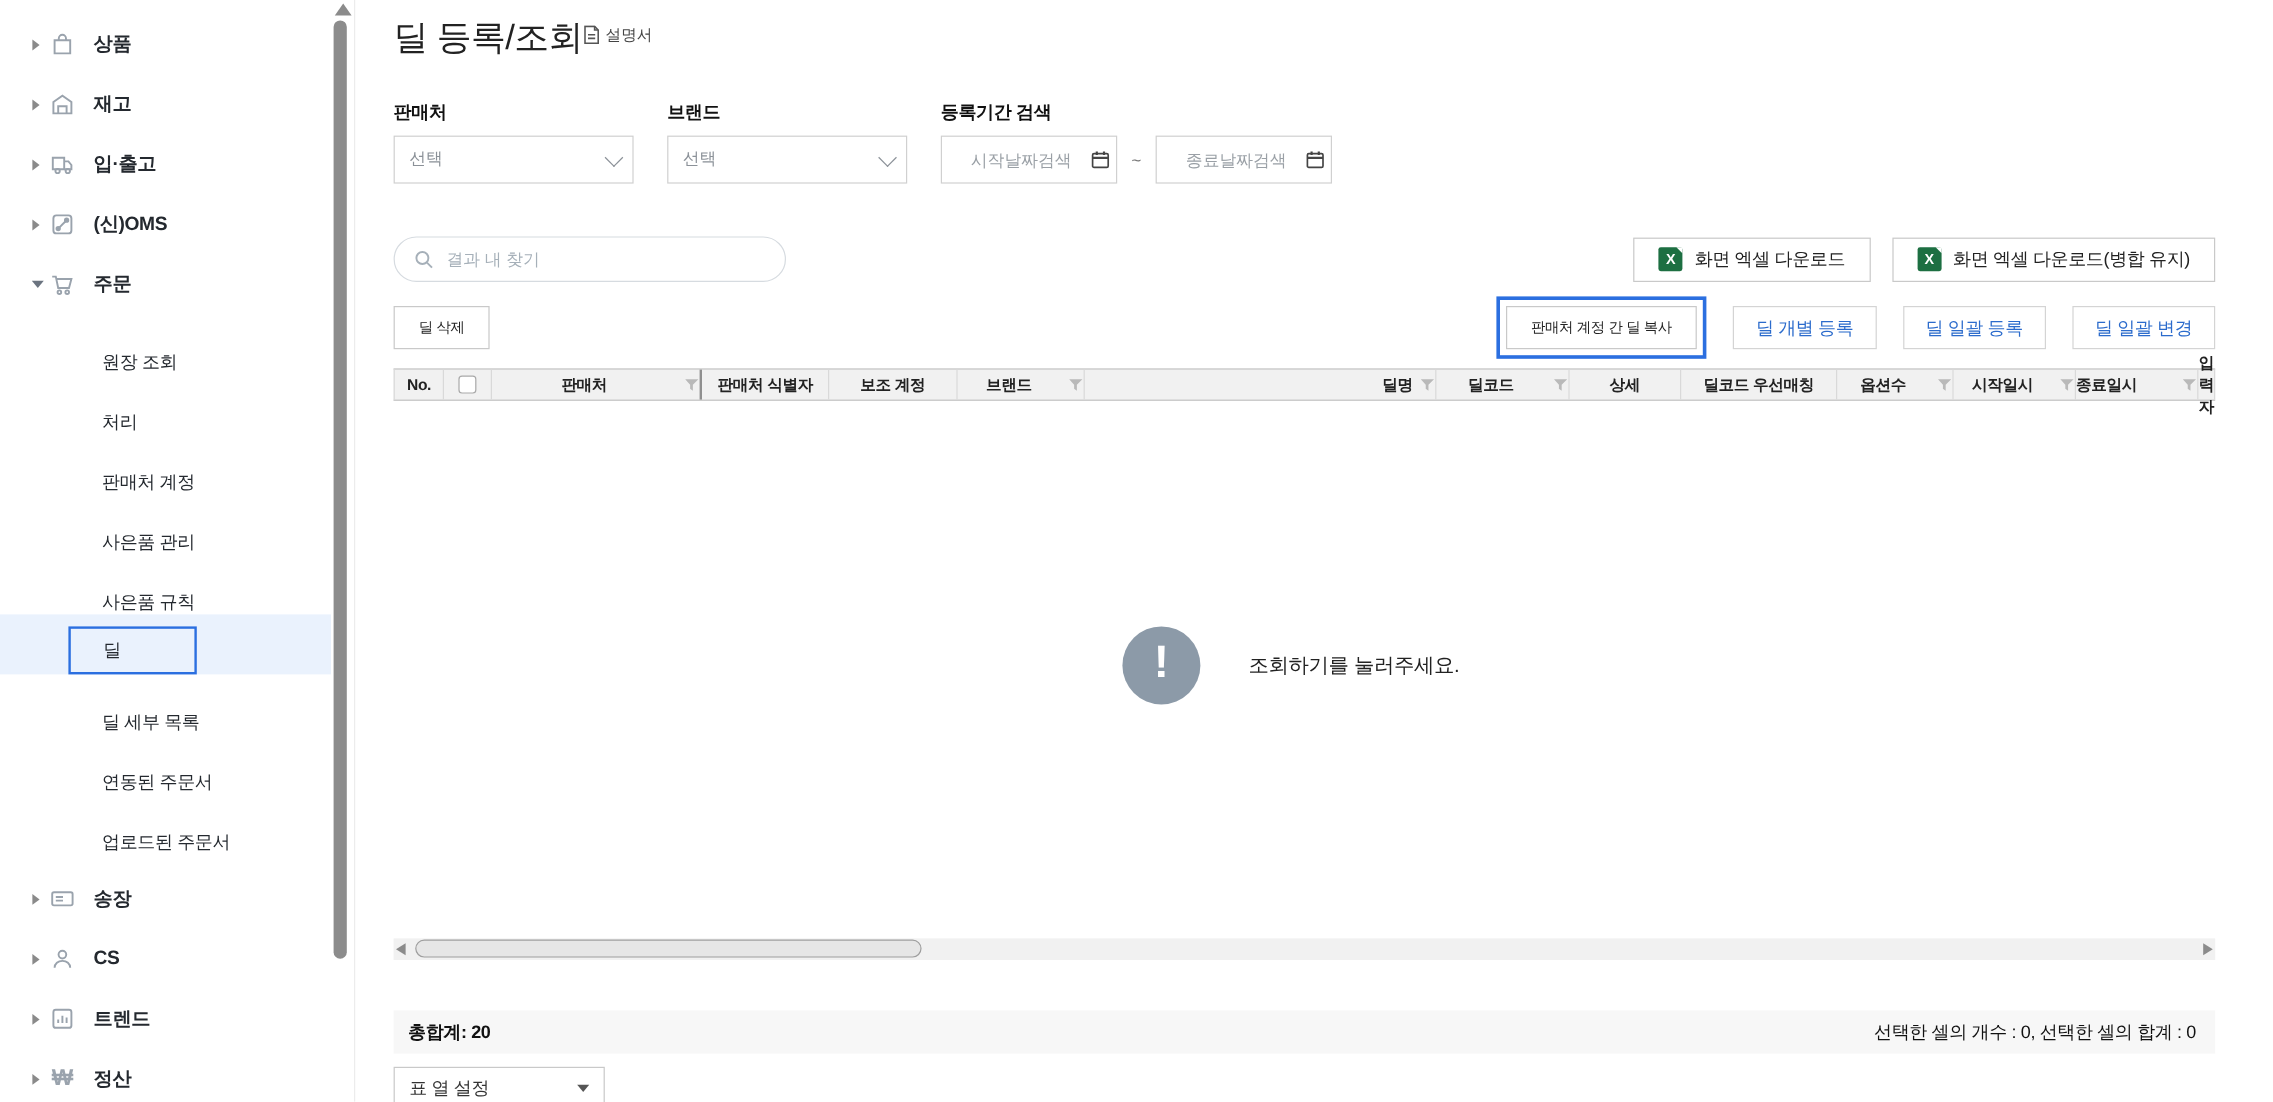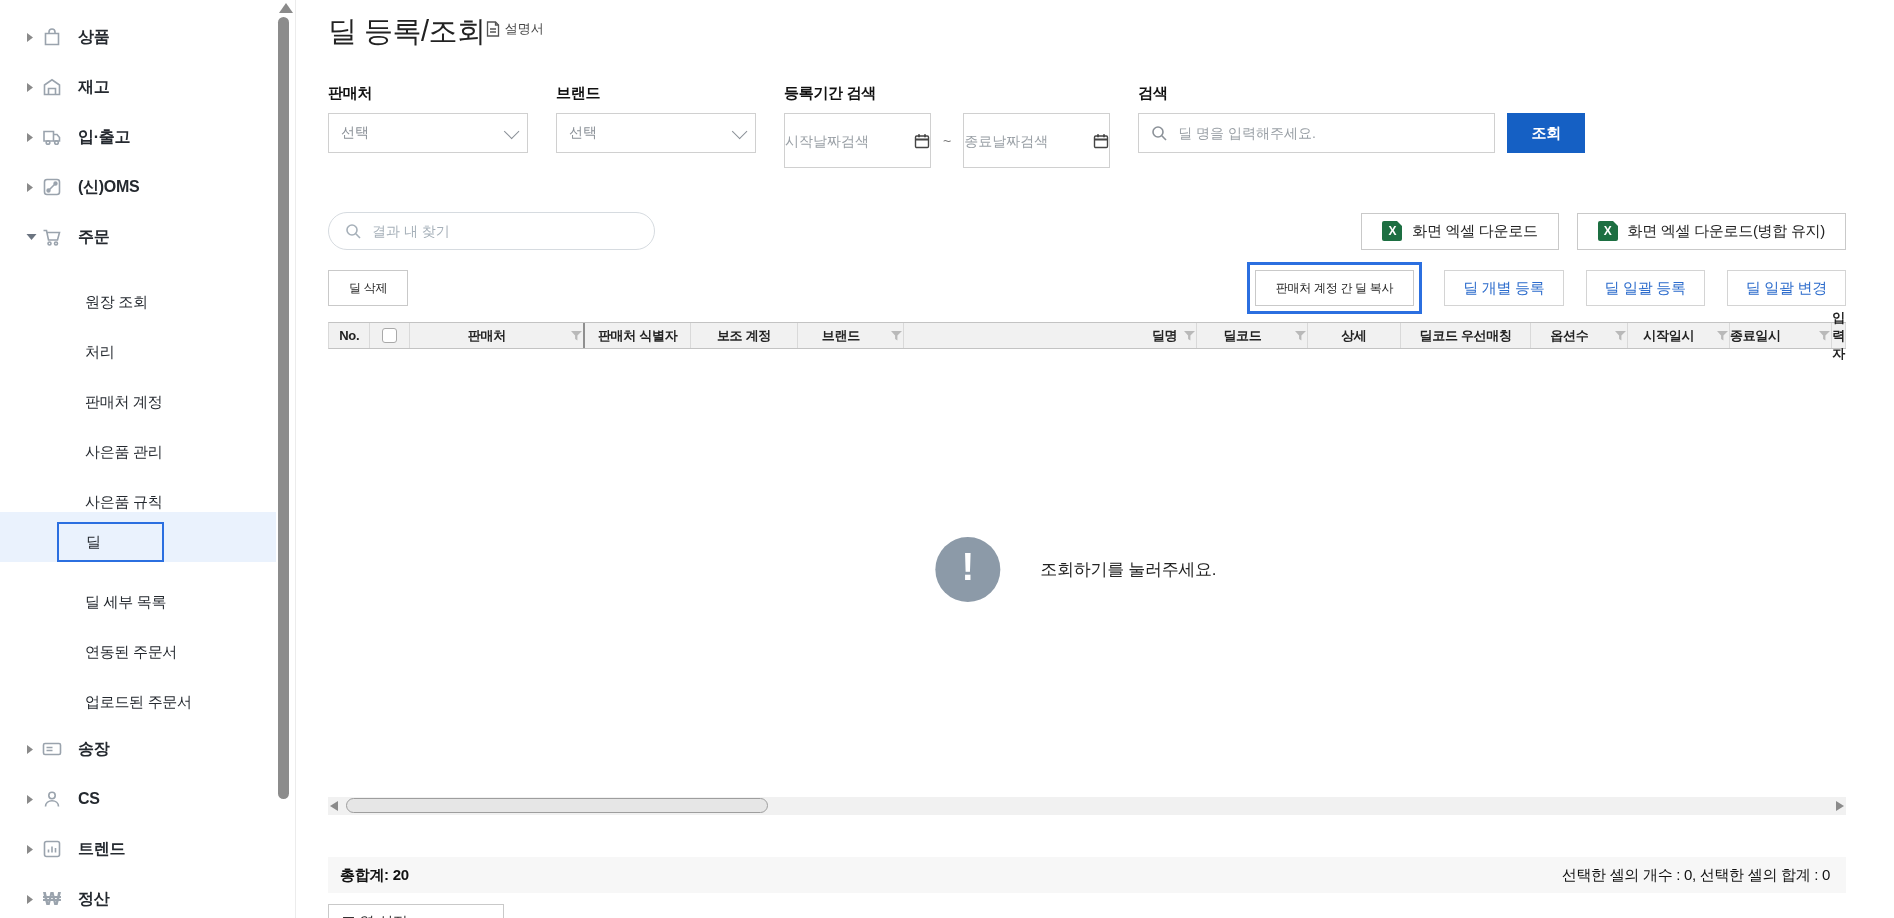--- a/index.html
+++ b/index.html
@@ -28,21 +28,21 @@
   .page-header { display:flex; align-items:flex-start; }
   .page-title { font-size:29px; font-weight:500; color:#222; letter-spacing:-0.5px; }
   .manual-link { display:flex; align-items:center; gap:5px; font-size:13px; color:#444; cursor:pointer; margin-top:8px; }
 
   
   .filters { display:flex; gap:28px; margin-top:32px; }
   .f-label { font-size:15px; font-weight:700; color:#111; margin-bottom:10px; letter-spacing:-0.3px; }
   .control-row { display:flex; align-items:center; gap:12px; }
   .select-box { width:200px; height:40px; border:1px solid #d0d0d0; display:flex; align-items:center; justify-content:space-between; padding:15px 12px; font-size:14px; color:#8b9198; cursor:pointer; background:#fff; }
   .chev { width:11px; height:11px; border-right:1.6px solid #8b9198; border-bottom:1.6px solid #8b9198; transform:rotate(45deg) translateY(-3px); }
-  .date-box { width:147px; height:55px; border:1px solid #d0d0d0; display:flex; align-items:center; justify-content:space-between; padding:0 0; background:#fff; }
+  .date-box { width:147px; height:40px; border:1px solid #d0d0d0; display:flex; align-items:center; justify-content:space-between; padding:0 24px; background:#fff; }
   .date-box input { border:none; outline:none; width:100px; font-size:14px; color:#444; font-family:inherit; }
   .date-box input::placeholder { color:#9aa0a6; }
   .tilde { color:#777; font-size:14px; }
   .search-box { width:357px; height:40px; border:1px solid #d0d0d0; display:flex; align-items:center; gap:10px; padding:0 12px; background:#fff; }
   .search-box input { border:none; outline:none; flex:1; font-size:14px; color:#444; font-family:inherit; }
   .search-box input::placeholder { color:#9aa0a6; }
   .btn-primary { width:78px; height:40px; background:#1560c4; color:#fff; font-size:15px; font-weight:700; border:none; cursor:pointer; font-family:inherit; letter-spacing:-0.3px; }
 
   
   .row1 { display:flex; align-items:center; justify-content:space-between; margin-top:44px; }
@@ -317,35 +317,20 @@
           <span>
               <svg width="16" height="16" viewBox="0 0 16 16" fill="none" stroke="#444" stroke-width="1.4">
                 <rect x="1.5" y="3" width="13" height="11.5" rx="1.2"></rect>
                 <path d="M5 1.2v3M11 1.2v3M1.5 6.5h13" stroke-width="1.8"></path>
               </svg>
             </span>
         </div>
       </div>
     </div>
 
-    <div>
-      <div class="f-label">검색</div>
-      <div class="control-row">
-        <div class="search-box">
-          <span>
-              <svg width="17" height="17" viewBox="0 0 17 17" fill="none" stroke="#8b9198" stroke-width="1.6">
-                <circle cx="7" cy="7" r="5"></circle>
-                <path d="M10.8 10.8 15 15"></path>
-              </svg>
-            </span>
-          <input placeholder="딜 명을 입력해주세요." style="">
-        </div>
-        <button class="btn-primary">조회</button>
-      </div>
-    </div>
   </div>
 
   <div class="row1">
     <div class="pill-search">
       <span>
           <svg width="17" height="17" viewBox="0 0 17 17" fill="none" stroke="#a6b0b9" stroke-width="1.6">
             <circle cx="7" cy="7" r="5"></circle>
             <path d="M10.8 10.8 15 15"></path>
           </svg>
         </span>

